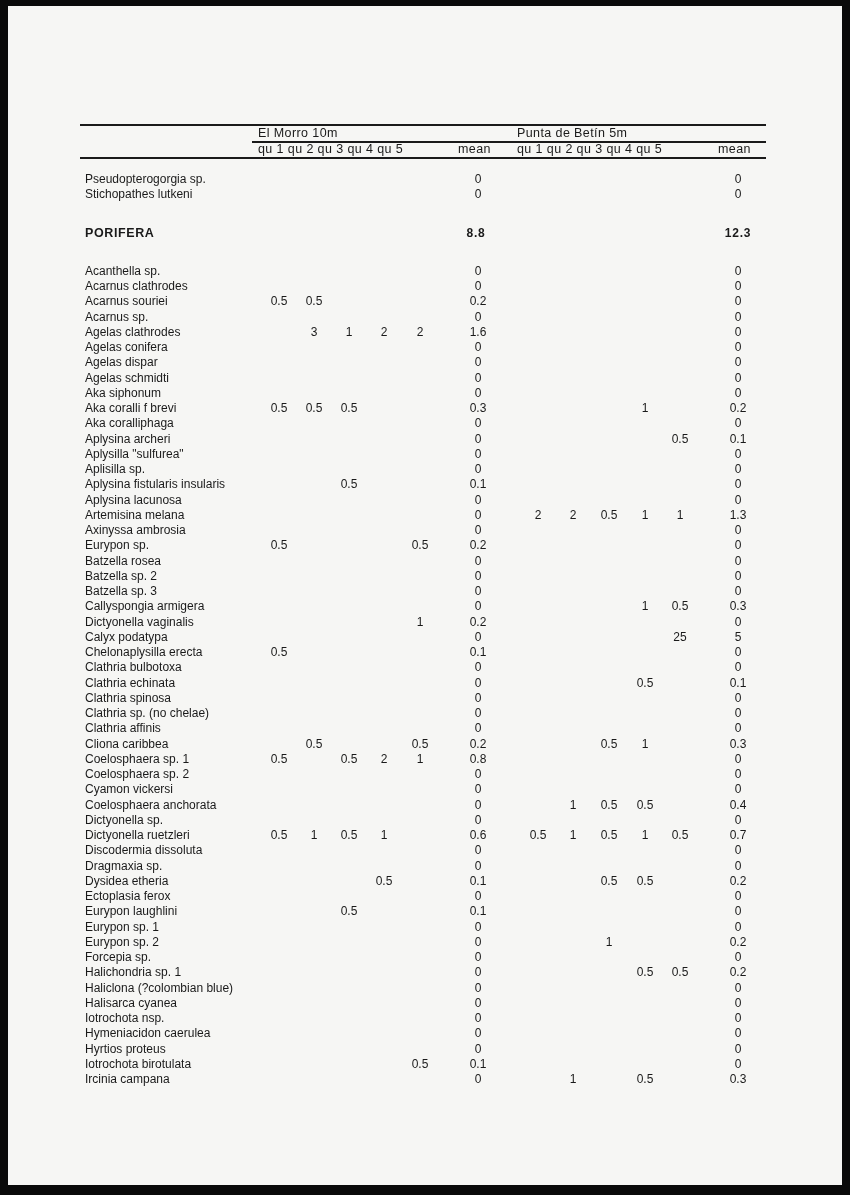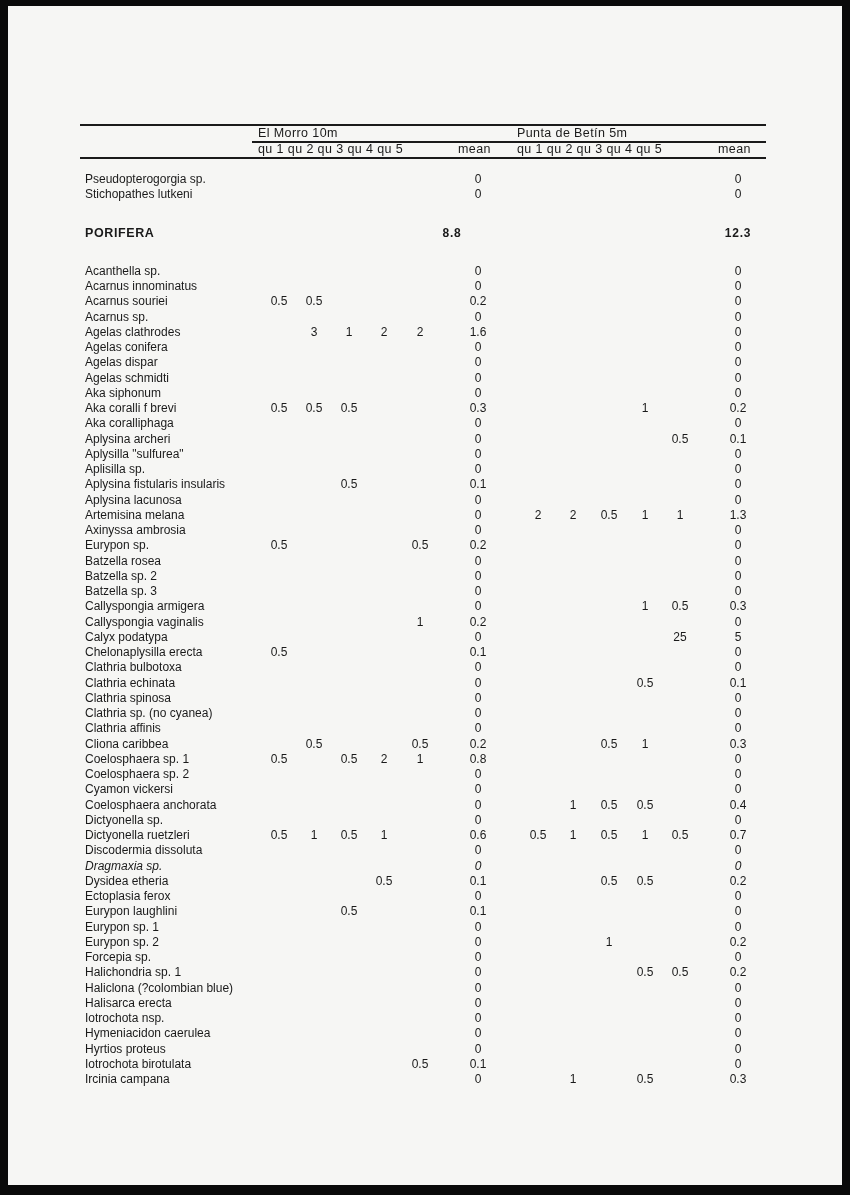--- a/index.html
+++ b/index.html
@@ -69,21 +69,21 @@
         <span class="cell" style="left: 672px;"></span>
         <span class="cell" style="left: 730px;">0</span>
       </div>
       <div class="row group" style="top: 219.5px;">
         <span class="name">PORIFERA</span>
         <span class="cell" style="left: 271px;"></span>
         <span class="cell" style="left: 306px;"></span>
         <span class="cell" style="left: 341px;"></span>
         <span class="cell" style="left: 376px;"></span>
         <span class="cell" style="left: 412px;"></span>
-        <span class="cell" style="left: 444px;">8.8</span>
+        <span class="cell" style="left: 468px;">8.8</span>
         <span class="cell" style="left: 530px;"></span>
         <span class="cell" style="left: 565px;"></span>
         <span class="cell" style="left: 601px;"></span>
         <span class="cell" style="left: 637px;"></span>
         <span class="cell" style="left: 672px;"></span>
         <span class="cell" style="left: 730px;">12.3</span>
       </div>
       <div class="row" style="top: 257.75px;">
         <span class="name">Acanthella sp.</span>
         <span class="cell" style="left: 271px;"></span>
@@ -93,21 +93,21 @@
         <span class="cell" style="left: 412px;"></span>
         <span class="cell" style="left: 470px;">0</span>
         <span class="cell" style="left: 530px;"></span>
         <span class="cell" style="left: 565px;"></span>
         <span class="cell" style="left: 601px;"></span>
         <span class="cell" style="left: 637px;"></span>
         <span class="cell" style="left: 672px;"></span>
         <span class="cell" style="left: 730px;">0</span>
       </div>
       <div class="row" style="top: 273px;">
-        <span class="name">Acarnus innominatus</span>
+        <span class="name">Acarnus clathrodes</span>
         <span class="cell" style="left: 271px;"></span>
         <span class="cell" style="left: 306px;"></span>
         <span class="cell" style="left: 341px;"></span>
         <span class="cell" style="left: 376px;"></span>
         <span class="cell" style="left: 412px;"></span>
         <span class="cell" style="left: 470px;">0</span>
         <span class="cell" style="left: 530px;"></span>
         <span class="cell" style="left: 565px;"></span>
         <span class="cell" style="left: 601px;"></span>
         <span class="cell" style="left: 637px;"></span>
@@ -423,21 +423,21 @@
         <span class="cell" style="left: 412px;"></span>
         <span class="cell" style="left: 470px;">0</span>
         <span class="cell" style="left: 530px;"></span>
         <span class="cell" style="left: 565px;"></span>
         <span class="cell" style="left: 601px;"></span>
         <span class="cell" style="left: 637px;">1</span>
         <span class="cell" style="left: 672px;">0.5</span>
         <span class="cell" style="left: 730px;">0.3</span>
       </div>
       <div class="row" style="top: 608.5px;">
-        <span class="name">Callyspongia vaginalis</span>
+        <span class="name">Dictyonella vaginalis</span>
         <span class="cell" style="left: 271px;"></span>
         <span class="cell" style="left: 306px;"></span>
         <span class="cell" style="left: 341px;"></span>
         <span class="cell" style="left: 376px;"></span>
         <span class="cell" style="left: 412px;">1</span>
         <span class="cell" style="left: 470px;">0.2</span>
         <span class="cell" style="left: 530px;"></span>
         <span class="cell" style="left: 565px;"></span>
         <span class="cell" style="left: 601px;"></span>
         <span class="cell" style="left: 637px;"></span>
@@ -513,21 +513,21 @@
         <span class="cell" style="left: 412px;"></span>
         <span class="cell" style="left: 470px;">0</span>
         <span class="cell" style="left: 530px;"></span>
         <span class="cell" style="left: 565px;"></span>
         <span class="cell" style="left: 601px;"></span>
         <span class="cell" style="left: 637px;"></span>
         <span class="cell" style="left: 672px;"></span>
         <span class="cell" style="left: 730px;">0</span>
       </div>
       <div class="row" style="top: 700px;">
-        <span class="name">Clathria sp. (no cyanea)</span>
+        <span class="name">Clathria sp. (no chelae)</span>
         <span class="cell" style="left: 271px;"></span>
         <span class="cell" style="left: 306px;"></span>
         <span class="cell" style="left: 341px;"></span>
         <span class="cell" style="left: 376px;"></span>
         <span class="cell" style="left: 412px;"></span>
         <span class="cell" style="left: 470px;">0</span>
         <span class="cell" style="left: 530px;"></span>
         <span class="cell" style="left: 565px;"></span>
         <span class="cell" style="left: 601px;"></span>
         <span class="cell" style="left: 637px;"></span>
@@ -662,21 +662,21 @@
         <span class="cell" style="left: 376px;"></span>
         <span class="cell" style="left: 412px;"></span>
         <span class="cell" style="left: 470px;">0</span>
         <span class="cell" style="left: 530px;"></span>
         <span class="cell" style="left: 565px;"></span>
         <span class="cell" style="left: 601px;"></span>
         <span class="cell" style="left: 637px;"></span>
         <span class="cell" style="left: 672px;"></span>
         <span class="cell" style="left: 730px;">0</span>
       </div>
-      <div class="row" style="top: 852.5px; font-style: italic;">
+      <div class="row" style="top: 852.5px;">
         <span class="name">Dragmaxia sp.</span>
         <span class="cell" style="left: 271px;"></span>
         <span class="cell" style="left: 306px;"></span>
         <span class="cell" style="left: 341px;"></span>
         <span class="cell" style="left: 376px;"></span>
         <span class="cell" style="left: 412px;"></span>
         <span class="cell" style="left: 470px;">0</span>
         <span class="cell" style="left: 530px;"></span>
         <span class="cell" style="left: 565px;"></span>
         <span class="cell" style="left: 601px;"></span>
@@ -798,21 +798,21 @@
         <span class="cell" style="left: 412px;"></span>
         <span class="cell" style="left: 470px;">0</span>
         <span class="cell" style="left: 530px;"></span>
         <span class="cell" style="left: 565px;"></span>
         <span class="cell" style="left: 601px;"></span>
         <span class="cell" style="left: 637px;"></span>
         <span class="cell" style="left: 672px;"></span>
         <span class="cell" style="left: 730px;">0</span>
       </div>
       <div class="row" style="top: 989.75px;">
-        <span class="name">Halisarca erecta</span>
+        <span class="name">Halisarca cyanea</span>
         <span class="cell" style="left: 271px;"></span>
         <span class="cell" style="left: 306px;"></span>
         <span class="cell" style="left: 341px;"></span>
         <span class="cell" style="left: 376px;"></span>
         <span class="cell" style="left: 412px;"></span>
         <span class="cell" style="left: 470px;">0</span>
         <span class="cell" style="left: 530px;"></span>
         <span class="cell" style="left: 565px;"></span>
         <span class="cell" style="left: 601px;"></span>
         <span class="cell" style="left: 637px;"></span>

